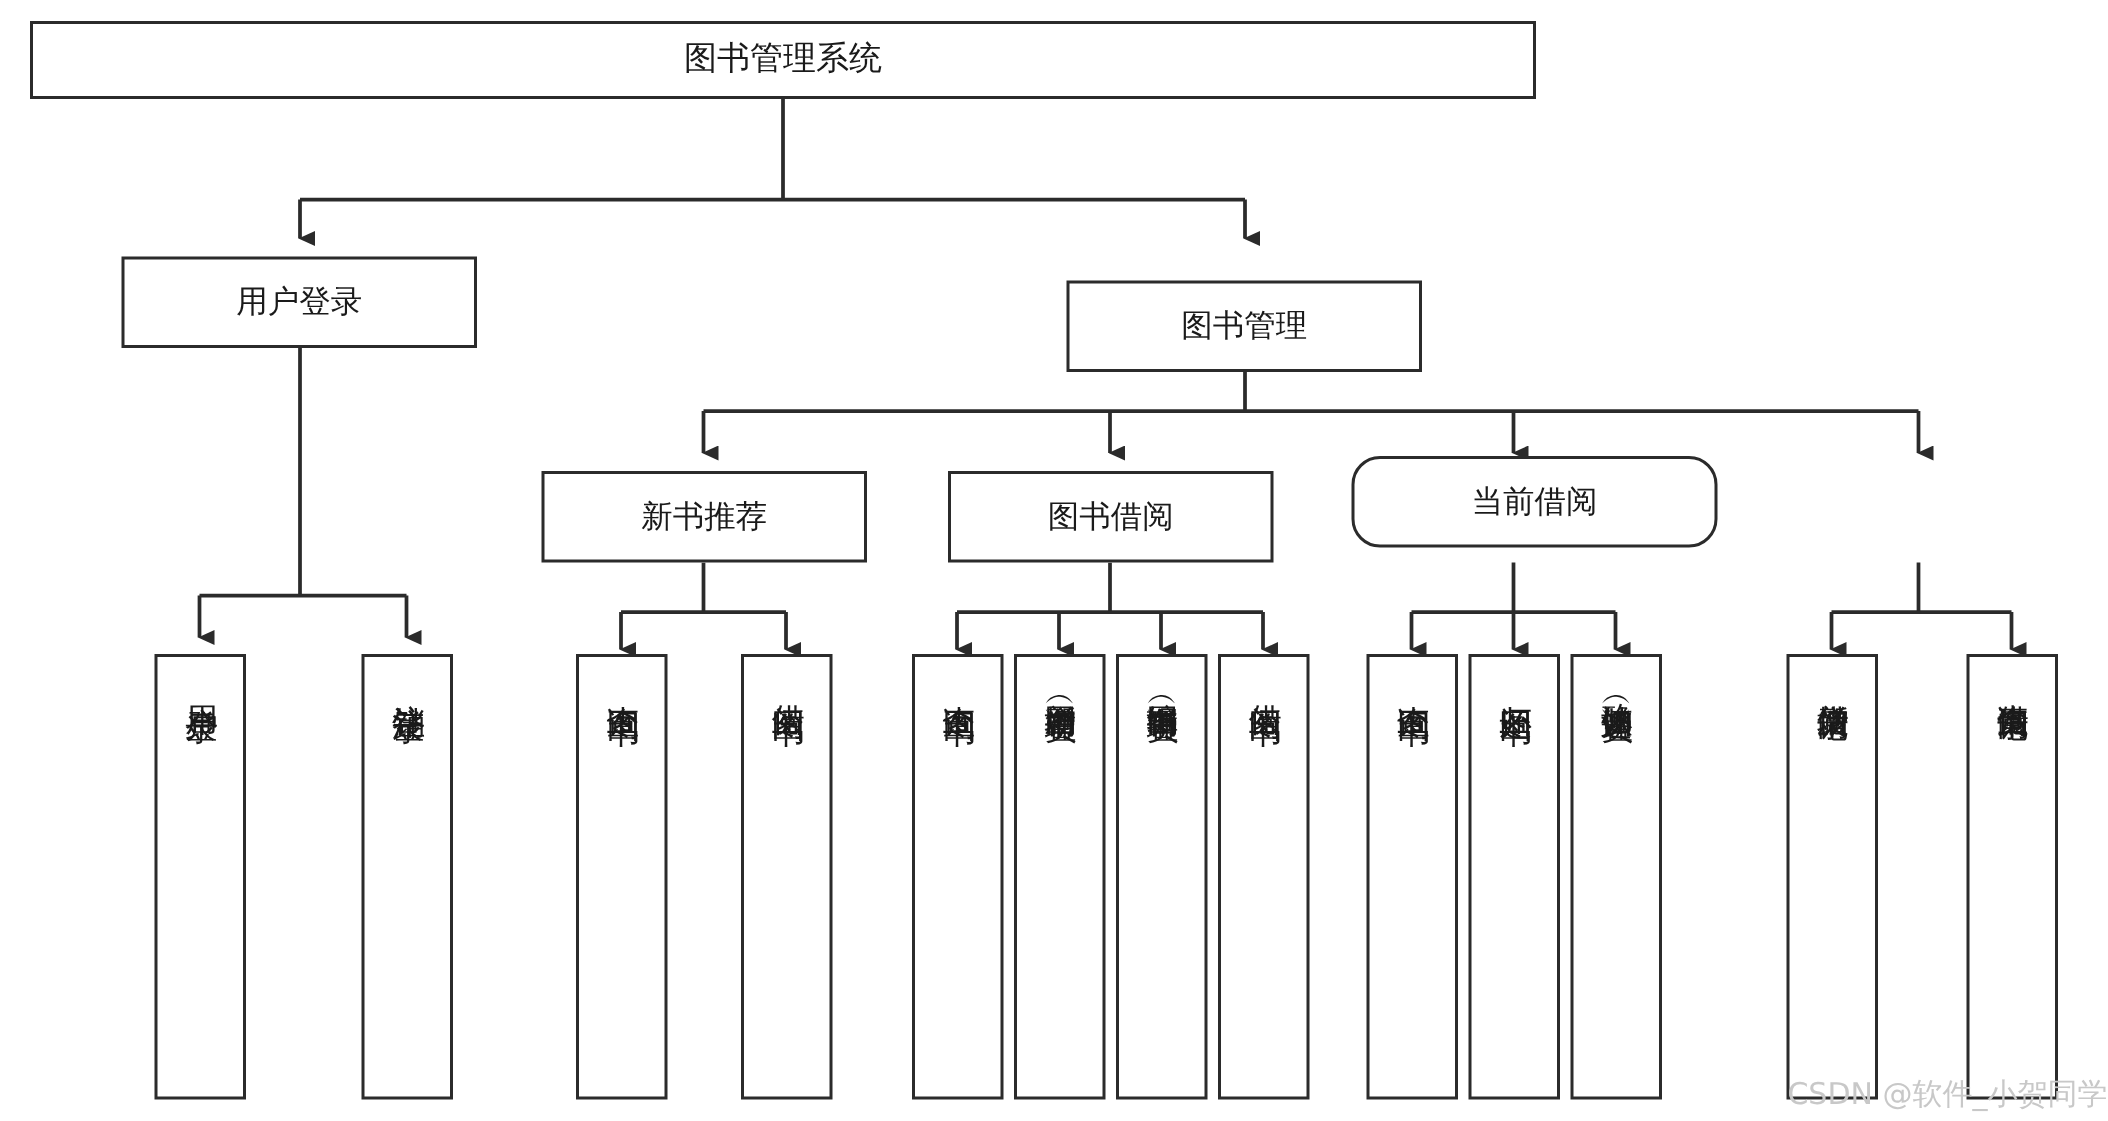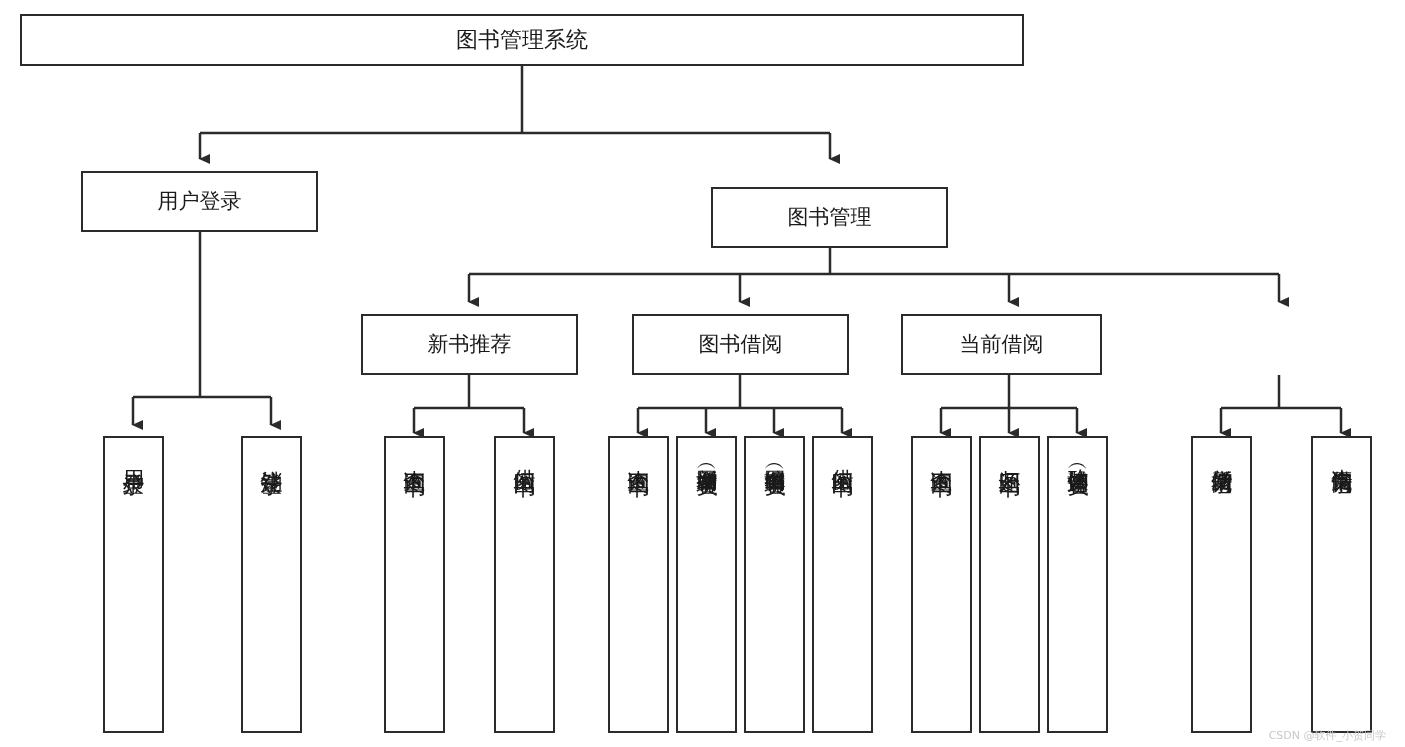--- a/index.html
+++ b/index.html
@@ -60,23 +60,23 @@
     letter-spacing: 2px;
     line-height: 1;
     white-space: nowrap;
   }
   .node.leaf.tall .lbl {
     font-size: 21px;
     letter-spacing: 1px;
   }
   .watermark {
     position: absolute;
-    right: 19px;
+    right: 0;
     bottom: 4px;
-    font-size: 11px;
+    font-size: 20px;
     color: #c8c8c8;
     z-index: 5;
     white-space: nowrap;
     font-family: "DejaVu Sans", "Liberation Sans", sans-serif;
   }
 </style>
 </head>
 <body>
 
 <div id="canvas">
@@ -141,21 +141,21 @@
   <div class="node h" style="left:711px; top:171px; width:237px; height:61px;margin-top:16px;">
     <span class="lbl">图书管理</span>
   </div>
 
   <div class="node h" style="left:632px; top:314px; width:217px; height:61px;">
     <span class="lbl">图书借阅</span>
   </div>
   <div class="node h" style="left:361px; top:314px; width:217px; height:61px;">
     <span class="lbl">新书推荐</span>
   </div>
-  <div class="node h" style="left:901px; top:314px; width:201px; height:61px;">
+  <div class="node h" style="left:901px; top:304px; width:244px; height:61px;border-radius:19px;">
     <span class="lbl">当前借阅</span>
   </div>
 
   <div class="node leaf" style="left:103px; top:436px; width:61px; height:297px;">
     <span class="lbl">用户登录</span>
   </div>
   <div class="node leaf" style="left:241px; top:436px; width:61px; height:297px;">
     <span class="lbl">注销登录</span>
   </div>
 

